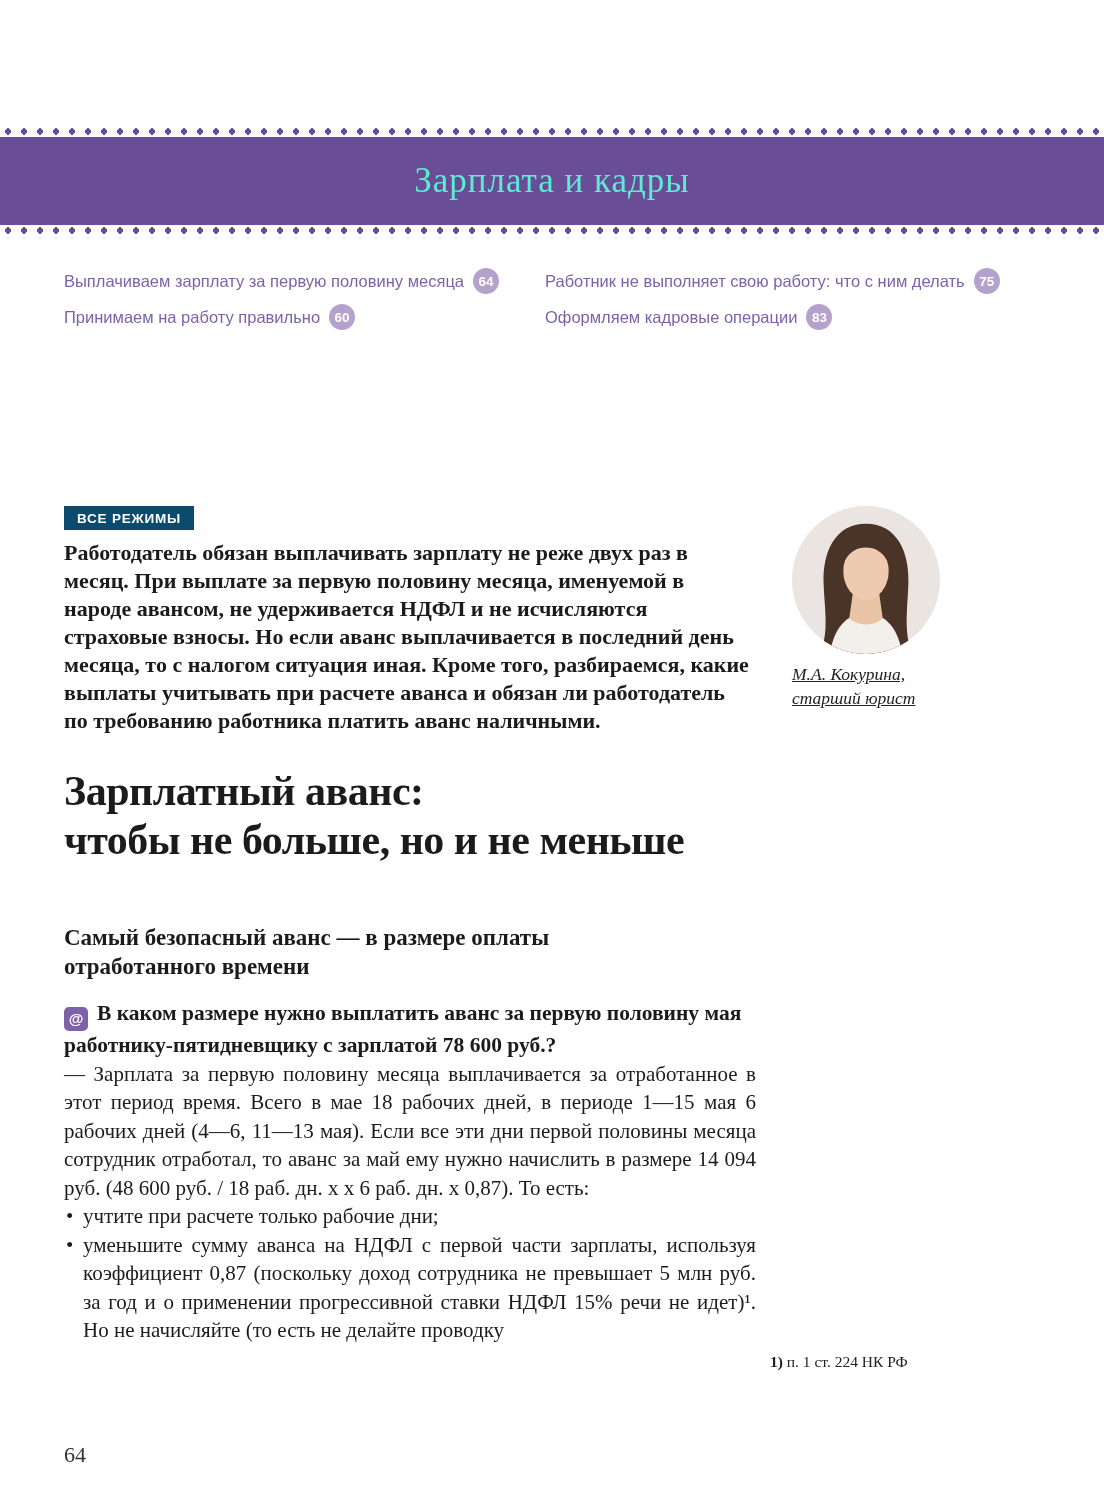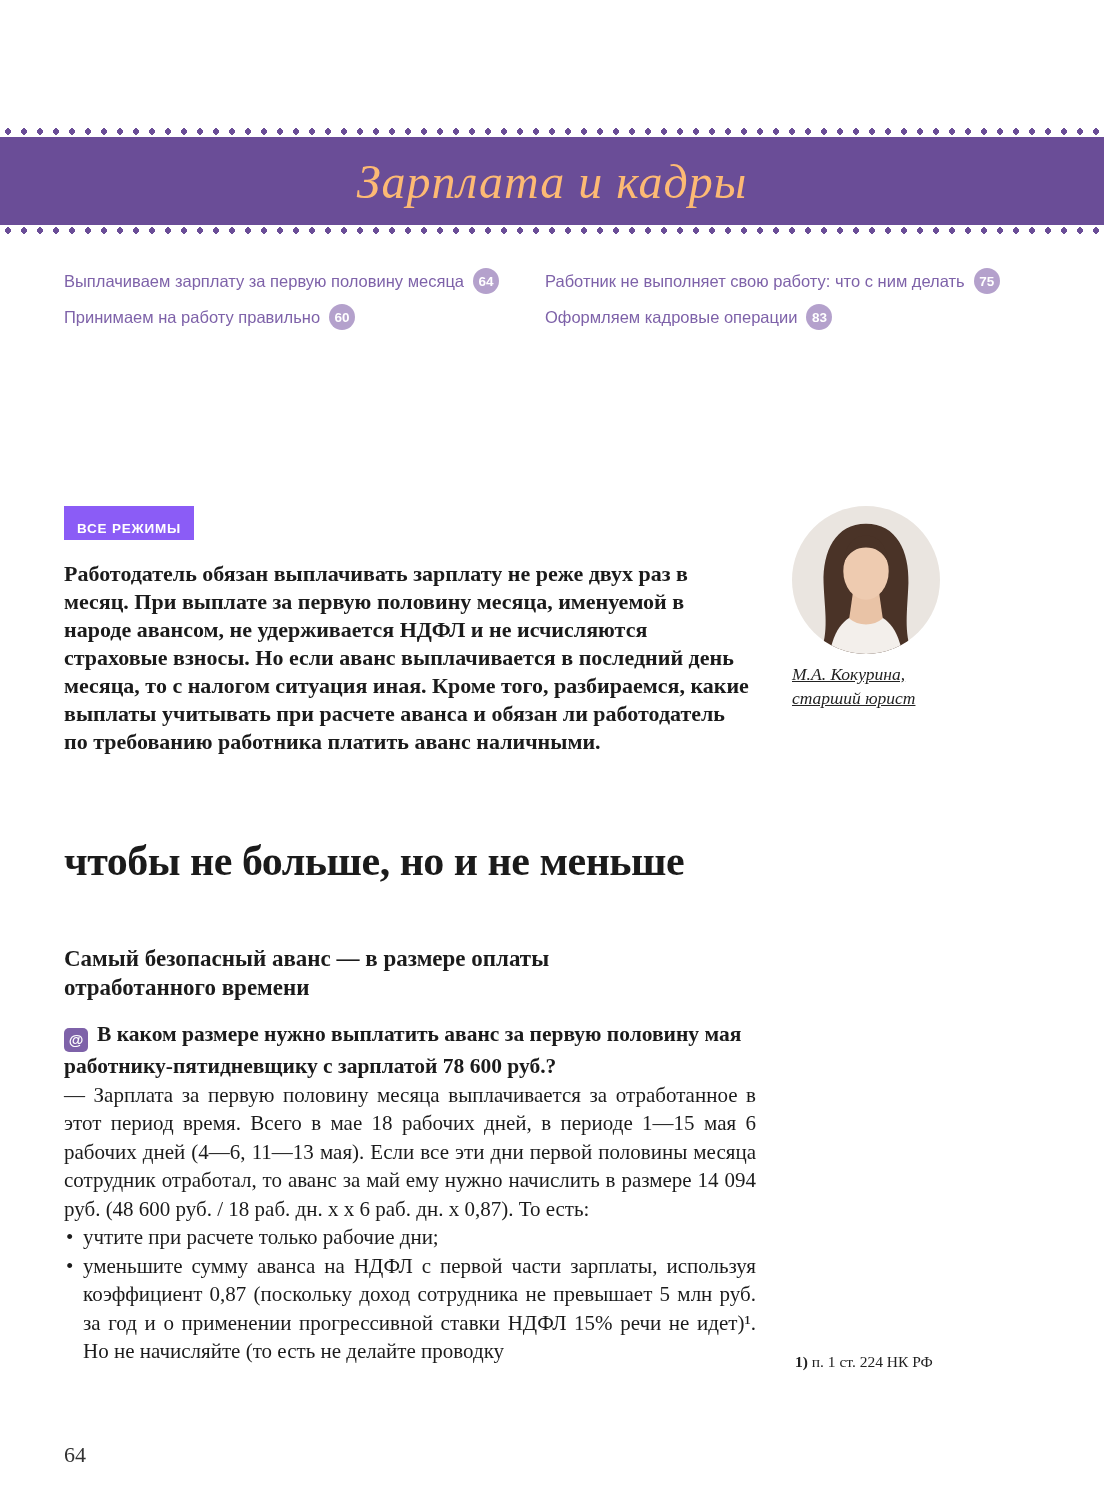--- a/index.html
+++ b/index.html
@@ -14,48 +14,47 @@
   .dots {
     height:11px;
     background-image:radial-gradient(circle 3.2px at 8px 5.5px, #6a4d97 97%, transparent 100%);
     background-size:16px 11px; background-repeat:repeat-x;
   }
   .band {
     height:88px; background:#6a4d97;
     display:flex; align-items:center; justify-content:center;
   }
   .band h1 {
-    color:#fdba74; font-size:48px; font-weight:400; letter-spacing:1px;
+    color:#5eead4; font-size:35px; font-weight:400; letter-spacing:1px;
     font-family:"Liberation Serif", serif;
-    font-style:italic;
   }
 
   
   .toc {
     position:absolute; top:268px; left:64px; width:978px;
     display:flex; font-family:"Liberation Sans", sans-serif;
   }
   .toc-col-left { width:481px; flex:0 0 auto; }
   .toc-col-right { flex:1 1 auto; }
   .toc-item { display:flex; align-items:center; gap:9px; margin-bottom:10px; cursor:pointer; }
   .toc-label { color:#7e62a9; font-size:16.5px; line-height:22px; }
   .toc-badge {
     flex:0 0 auto; width:26px; height:26px; border-radius:50%;
     background:#b4a1cc; color:#ffffff; font-size:13.5px; font-weight:bold;
     display:flex; align-items:center; justify-content:center;
   }
 
   
   .left-col { position:absolute; left:64px; top:506px; width:692px; }
   .regime-badge {
-    display:inline-block; background:#8b5cf6; color:#ffffff;
+    display:inline-block; background:#0c4a6e; color:#ffffff;
     font-family:"Liberation Sans", sans-serif; font-size:13.5px; font-weight:bold;
-    letter-spacing:0.8px; padding:15px 13px 4px;
+    letter-spacing:0.8px; padding:5px 13px 4px;
   }
-  .lead { margin-top:20px; font-weight:bold; font-size:22px; line-height:28px; width:686px; }
+  .lead { margin-top:9px; font-weight:bold; font-size:22px; line-height:28px; width:686px; }
   .headline { margin-top:32px; font-size:42px; line-height:49px; font-weight:bold; letter-spacing:-0.5px; }
   .subhead { margin-top:58px; font-size:23px; line-height:29px; font-weight:bold; width:640px; }
   .question { margin-top:18px; font-size:21.5px; line-height:29px; font-weight:bold; }
   .at-icon {
     display:inline-flex; width:24px; height:24px; border-radius:5px;
     background:#7e62a9; color:#ffffff; font-size:15px; font-weight:bold;
     align-items:center; justify-content:center; vertical-align:-4px; margin-right:9px;
     font-family:"Liberation Sans", sans-serif;
   }
   .answer { font-size:21px; line-height:28.5px; text-align:justify; }
@@ -66,21 +65,21 @@
   }
   .bullets li::before { content:"\2022"; position:absolute; left:2px; }
 
   
   .portrait-wrap { position:absolute; left:792px; top:506px; width:148px; height:148px; }
   .portrait-wrap svg { width:148px; height:148px; display:block; }
   .caption {
     position:absolute; left:792px; top:662px;
     font-style:italic; font-size:17.5px; line-height:24px; color:#222222;text-decoration:underline;
   }
-  .footnote { position:absolute; left:795px; top:1352px; font-size:15.5px; line-height:20px; color:#222222; }
+  .footnote { position:absolute; left:770px; top:1352px; font-size:15.5px; line-height:20px; color:#222222; }
   .footnote .fn-marker { font-weight:bold; }
 
   .page-number { position:absolute; left:64px; top:1442px; font-size:22px; color:#333333; }
 </style>
 </head>
 <body>
 
 <div class="page">
 
   <header class="banner">
@@ -111,21 +110,21 @@
         <span class="toc-label">Оформляем кадровые операции</span>
         <span class="toc-badge">83</span>
       </div>
     </div>
   </nav>
 
   <main class="left-col">
     <span class="regime-badge">ВСЕ РЕЖИМЫ</span>
     <p class="lead">Работодатель обязан выплачивать зарплату не реже двух раз в месяц. При выплате за первую половину месяца, именуемой в народе авансом, не удерживается НДФЛ и не исчисляются страховые взносы. Но если аванс выплачивается в последний день месяца, то с налогом ситуация иная. Кроме того, разбираемся, какие выплаты учитывать при расчете аванса и обязан ли работодатель по требованию работника платить аванс наличными.</p>
     <h2 class="headline">
-      <br>
+      <span>Зарплатный аванс:</span><br>
       <span>чтобы не больше, но и не меньше</span>
     </h2>
     <h3 class="subhead">Самый безопасный аванс — в размере оплаты отработанного времени</h3>
     <p class="question">
       <span class="at-icon">@</span><span>В каком размере нужно выплатить аванс за первую половину мая работнику-пятидневщику с зарплатой 78 600 руб.?</span>
     </p>
     <p class="answer">—  Зарплата за первую половину месяца выплачивается за отработанное в этот период время. Всего в мае 18 рабочих дней, в периоде 1—15 мая 6 рабочих дней (4—6, 11—13 мая). Если все эти дни первой половины месяца сотрудник отработал, то аванс за май ему нужно начислить в размере 14 094 руб. (48 600 руб. / 18 раб. дн. x x 6 раб. дн. x 0,87). То есть:</p>
     <ul class="bullets">
       <li>учтите при расчете только рабочие дни;</li>
       <li>уменьшите сумму аванса на НДФЛ с первой части зарплаты, используя коэффициент 0,87 (поскольку доход сотрудника не превышает 5 млн руб. за год и о применении прогрессивной ставки НДФЛ 15% речи не идет)¹. Но не начисляйте (то есть не делайте проводку</li>

